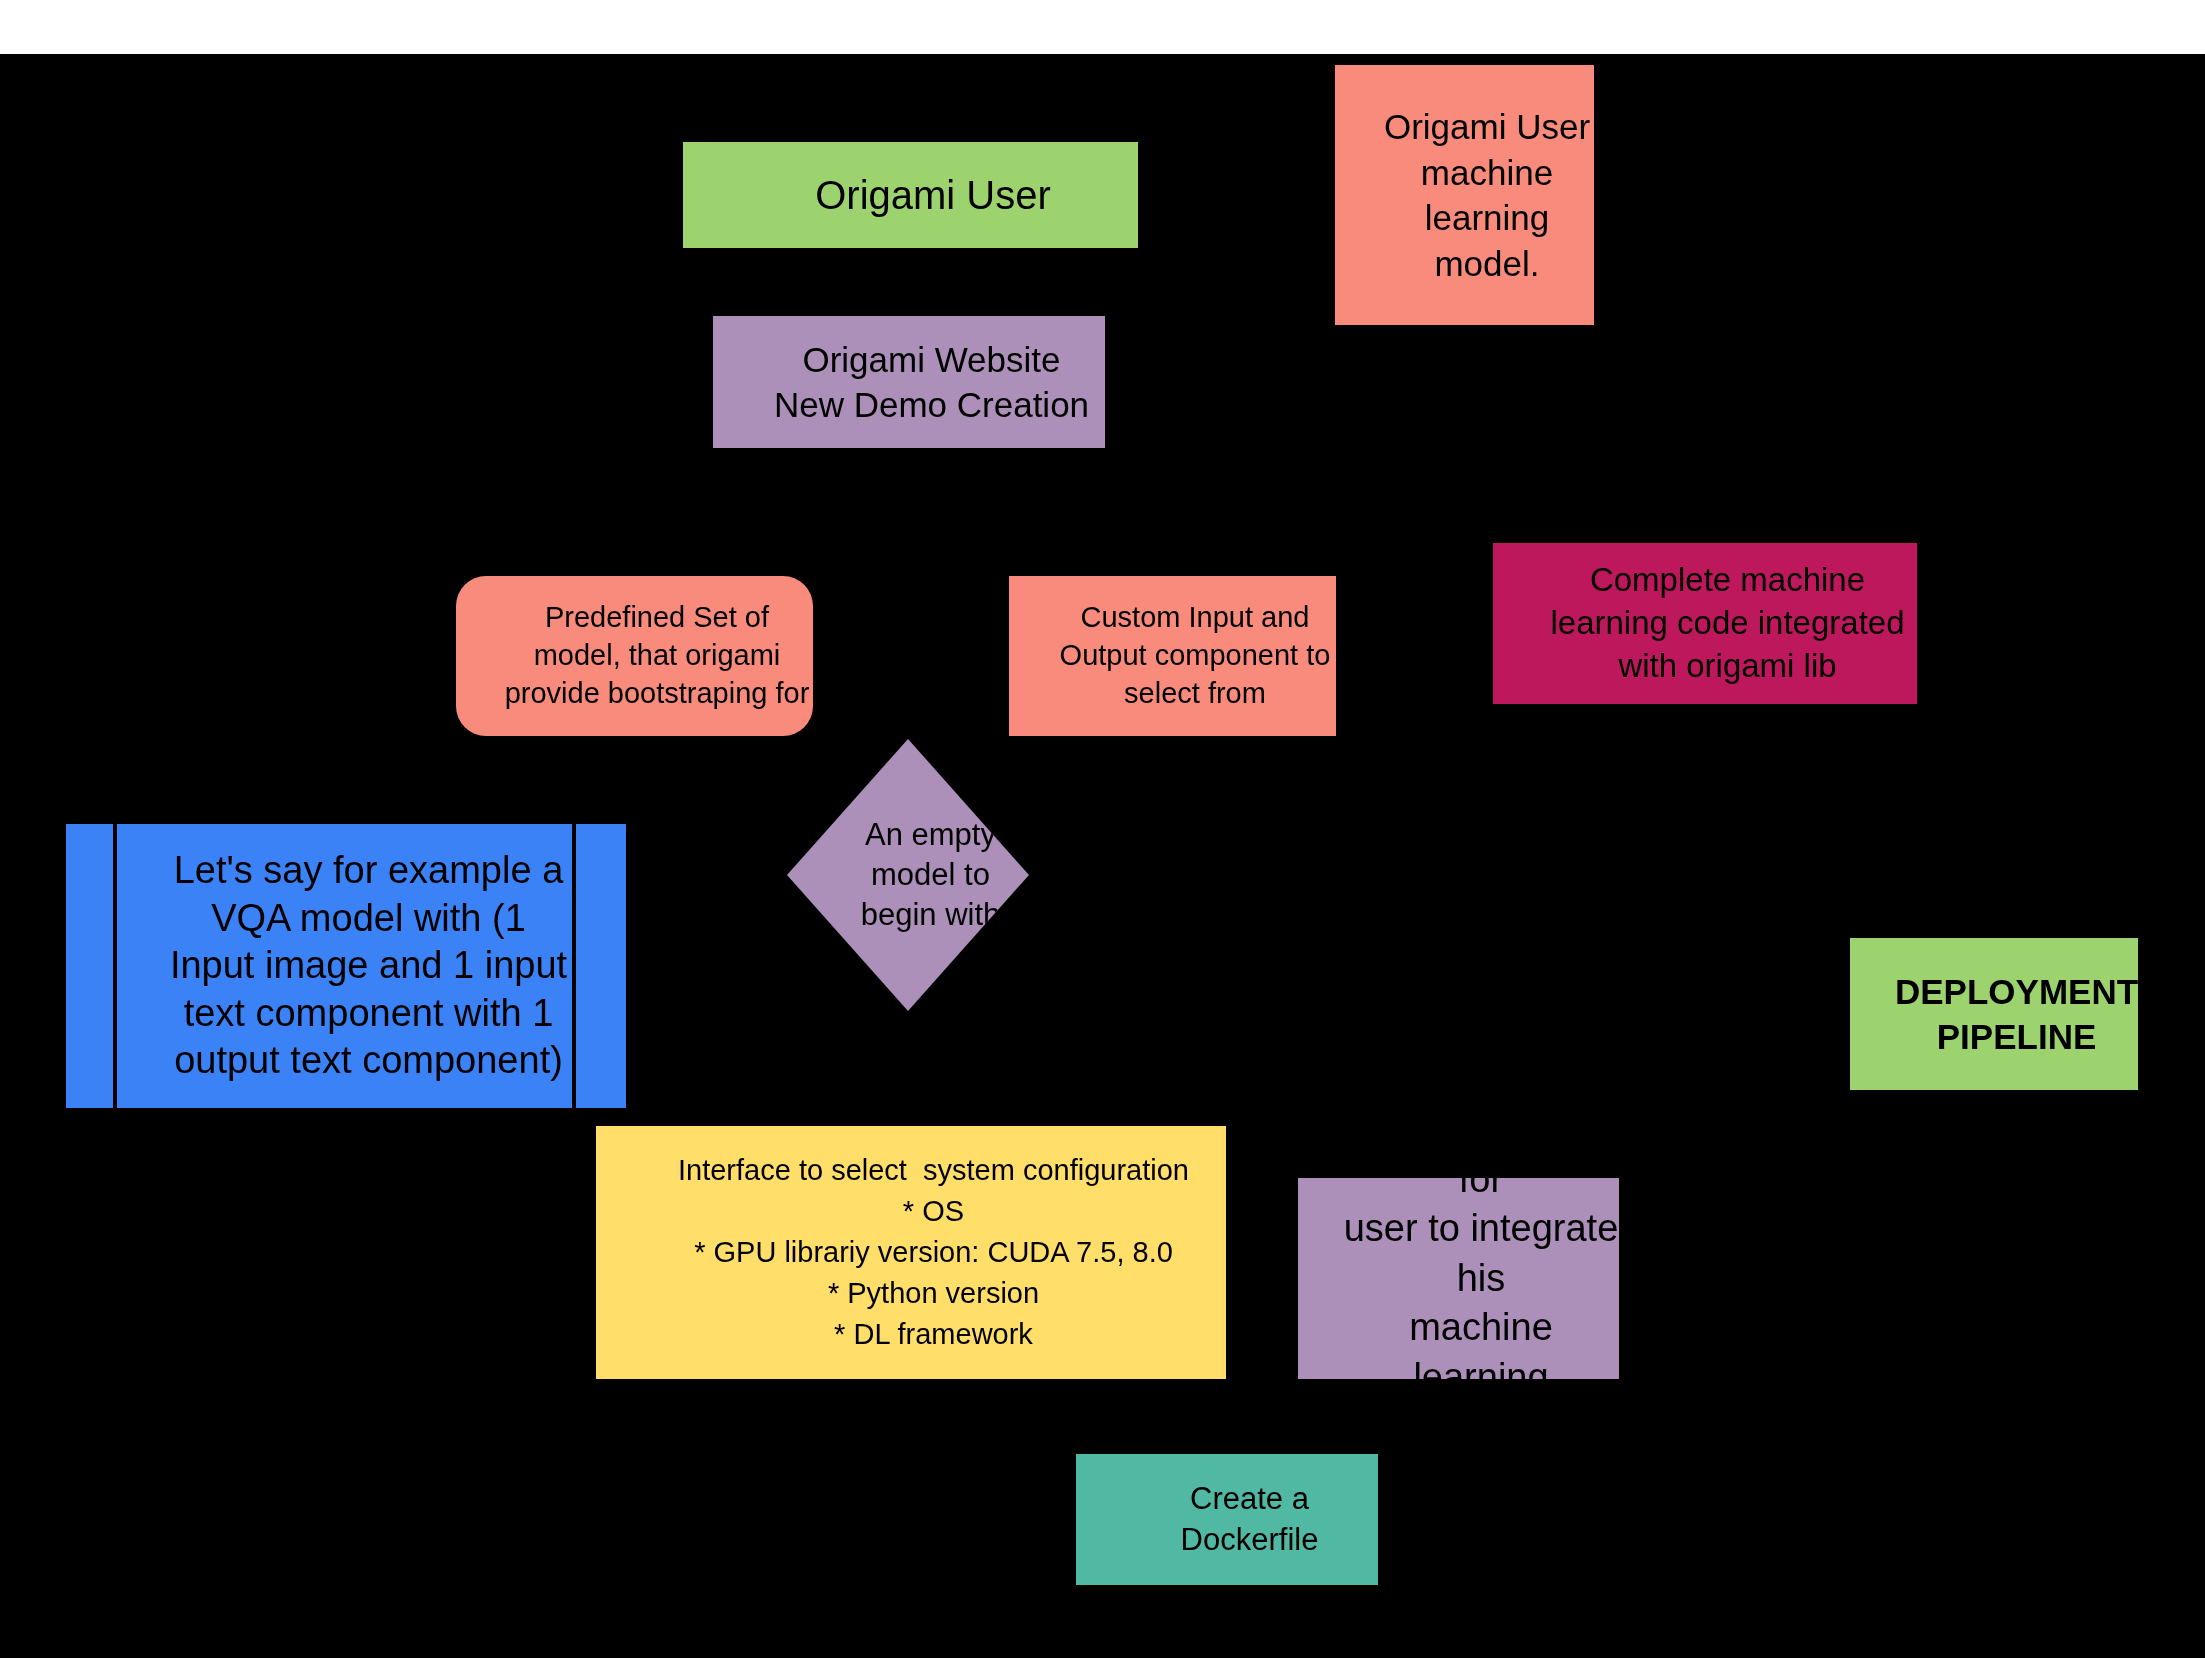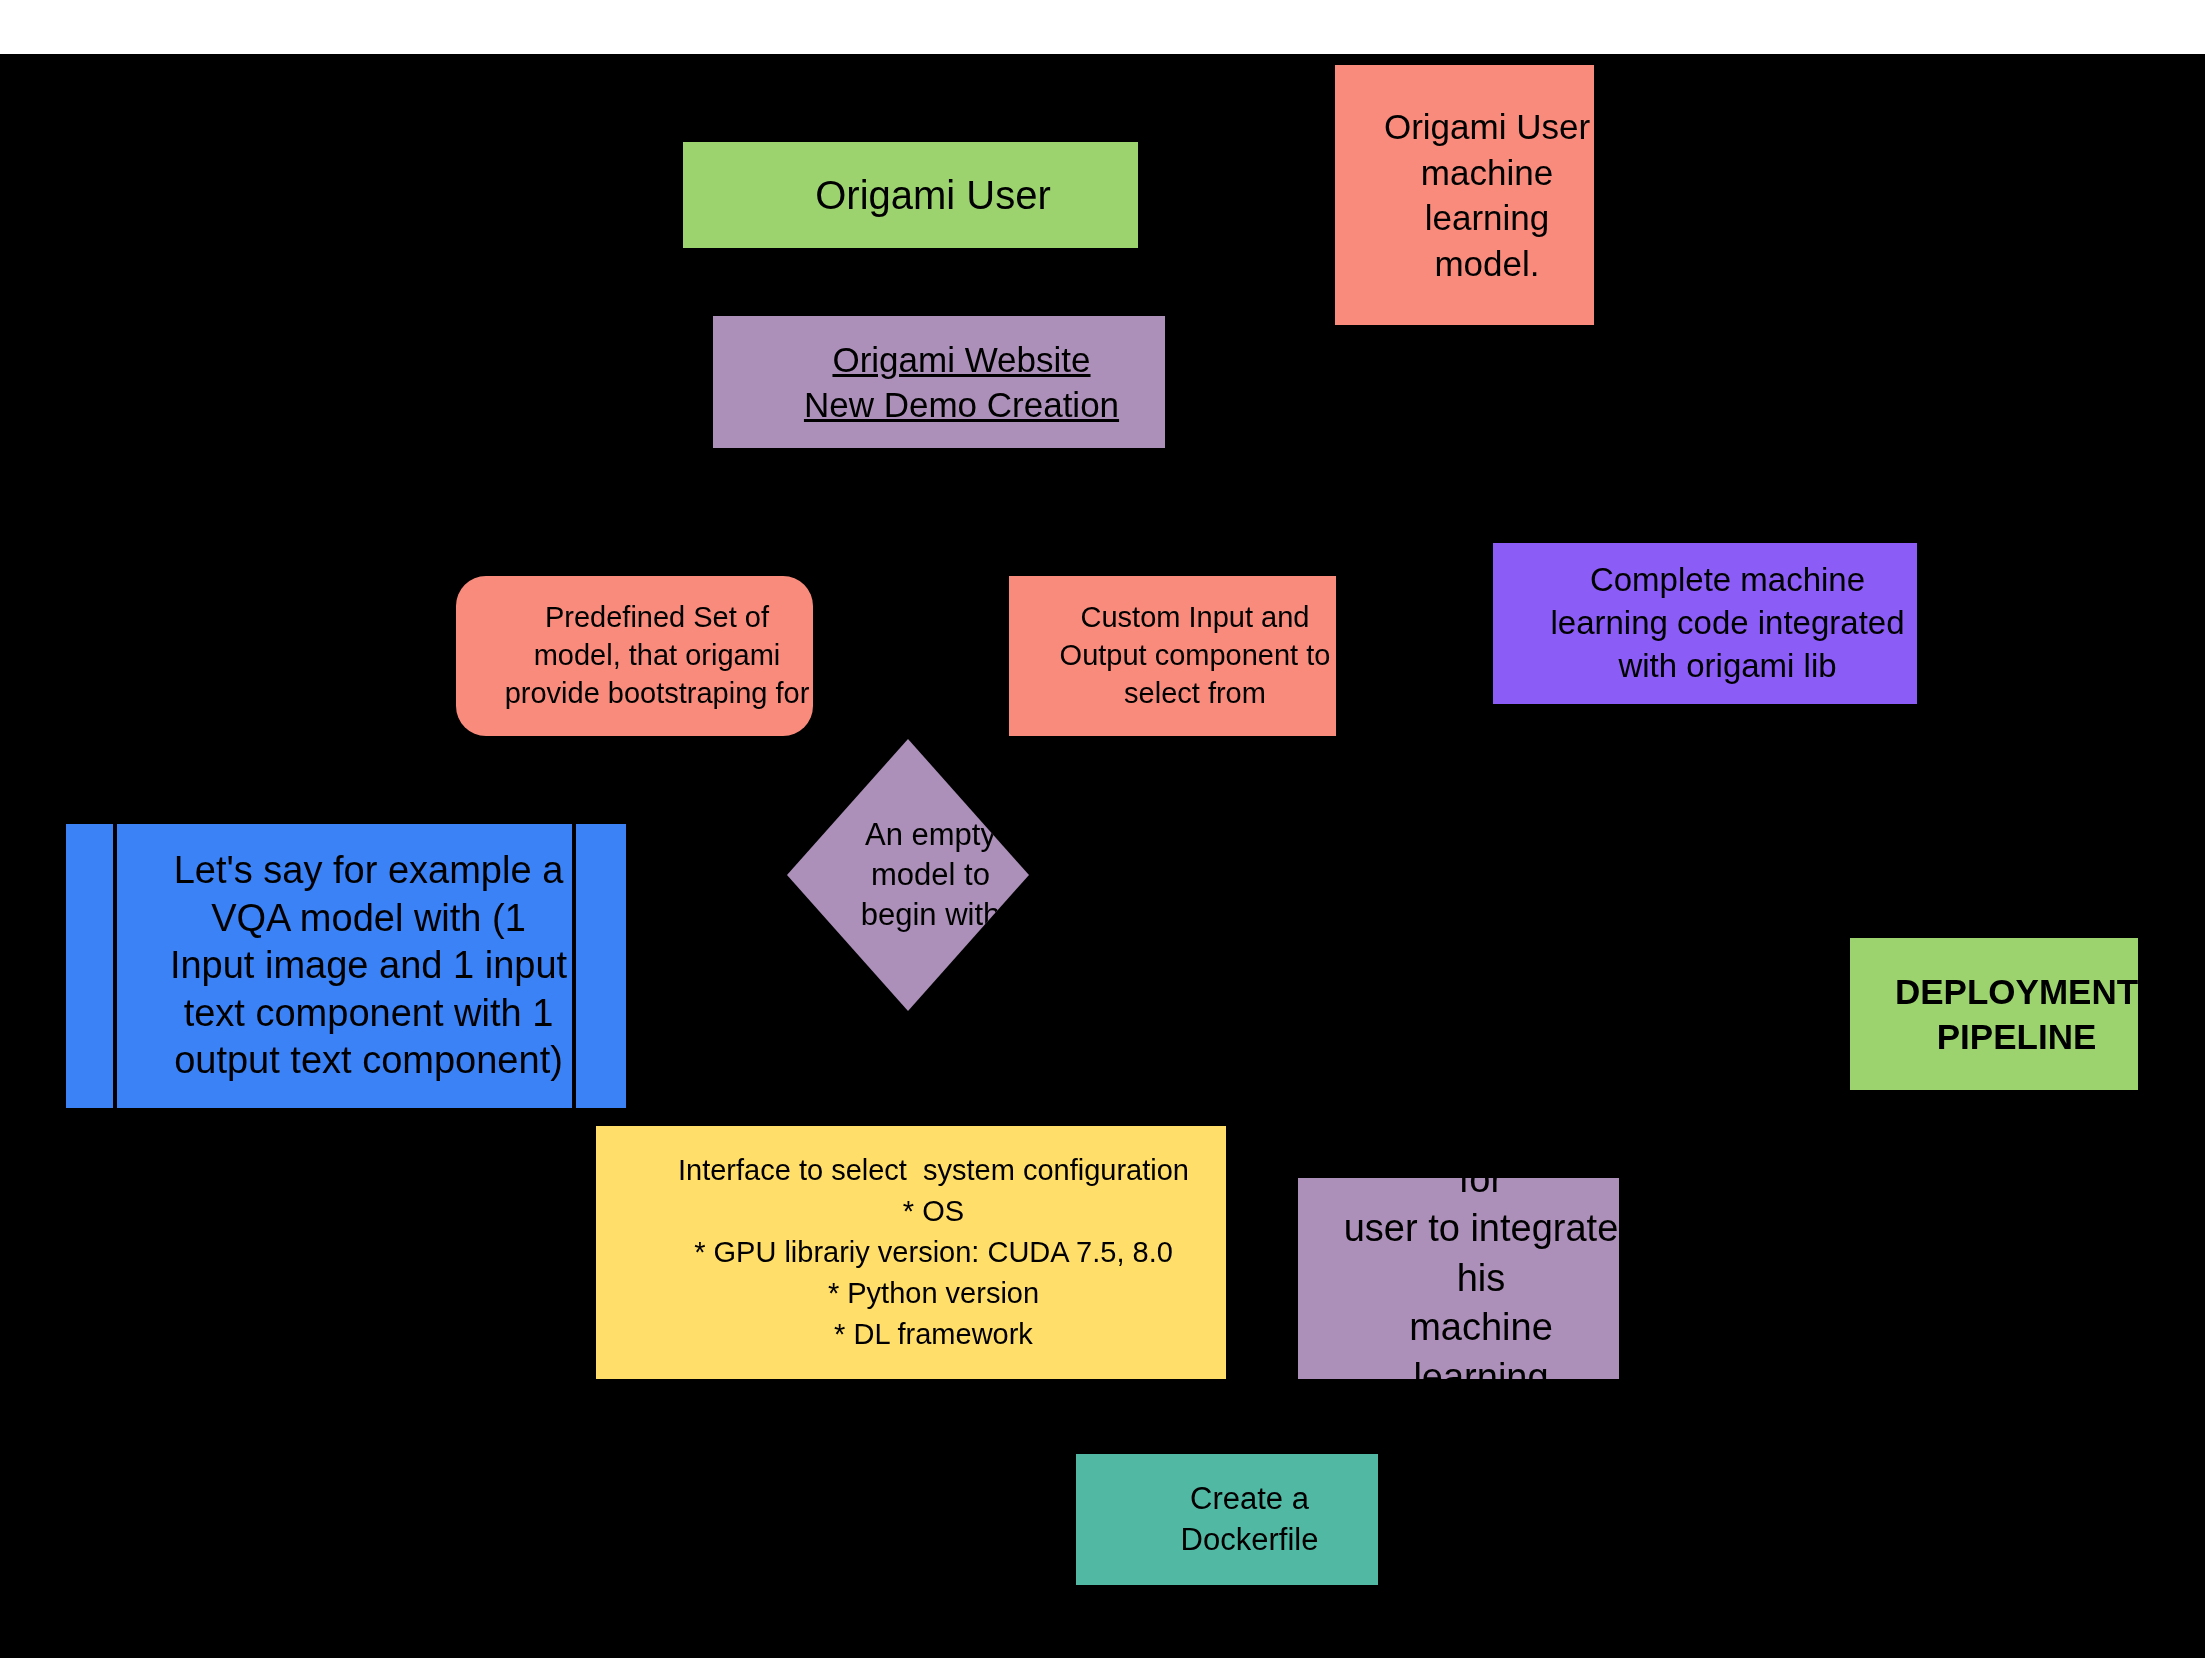--- a/index.html
+++ b/index.html
@@ -27,27 +27,27 @@
     box-sizing: border-box;
     padding-left: 45px;
   }
   .lbl {
     white-space: pre-wrap;
     display: block;
   }
   .green  { background: #9DD36F; }
   .salmon { background: #F98B7D; }
   .purple { background: #AC90B9; }
-  .blue   { background: #8b5cf6; }
+  .blue   { background: #be185d; }
   .yellow { background: #FFDE69; }
   .teal   { background: #50B8A3; }
 
   .n-origami-user   { left: 683px;  top: 142px;  width: 455px; height: 106px; font-size: 40px; line-height: 1.25; }
   .n-user-ml-model  { left: 1335px; top: 65px;   width: 259px; height: 260px; font-size: 35px; line-height: 1.3; }
-  .n-website        { left: 713px;  top: 316px;  width: 452px; height: 132px; font-size: 35px; line-height: 1.3; text-decoration: underline; }
+  .n-website        { left: 713px;  top: 316px;  width: 392px; height: 132px; font-size: 35px; line-height: 1.3; }
   .n-predefined     { left: 456px;  top: 576px;  width: 357px; height: 160px; font-size: 29px; line-height: 1.3; border-radius: 30px; }
   .n-custom-io      { left: 1009px; top: 576px;  width: 327px; height: 160px; font-size: 29px; line-height: 1.3; }
   .n-complete-code  { left: 1493px; top: 543px;  width: 424px; height: 161px; font-size: 33px; line-height: 1.3; }
 
   .n-empty-model {
     left: 787px; top: 739px; width: 242px; height: 272px;
     font-size: 31px; line-height: 1.3;
     background: #AC90B9;
     clip-path: polygon(50% 0%, 100% 50%, 50% 100%, 0% 50%);
   }

